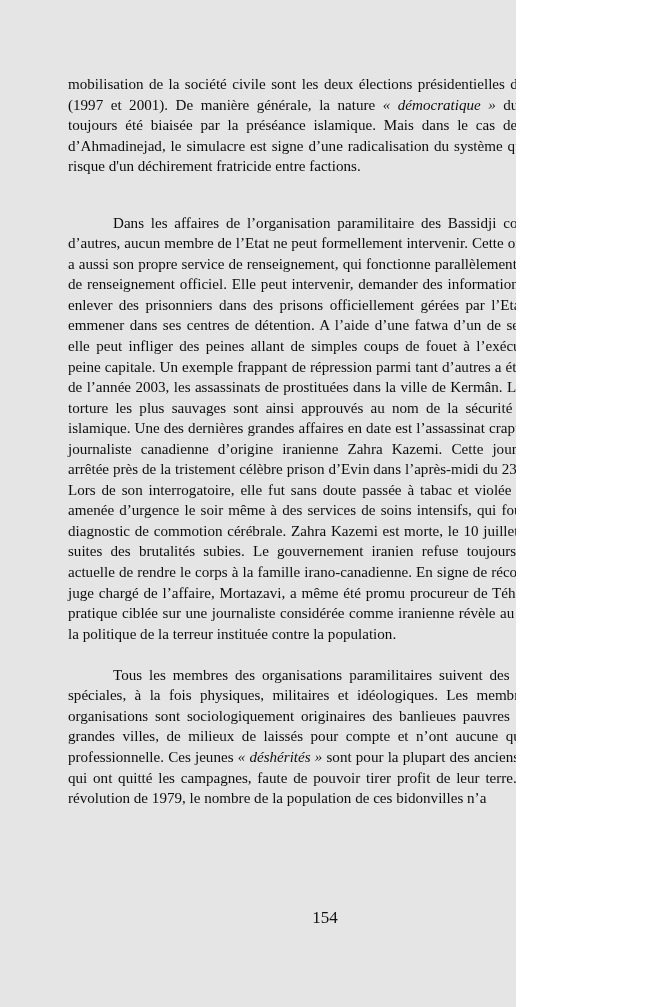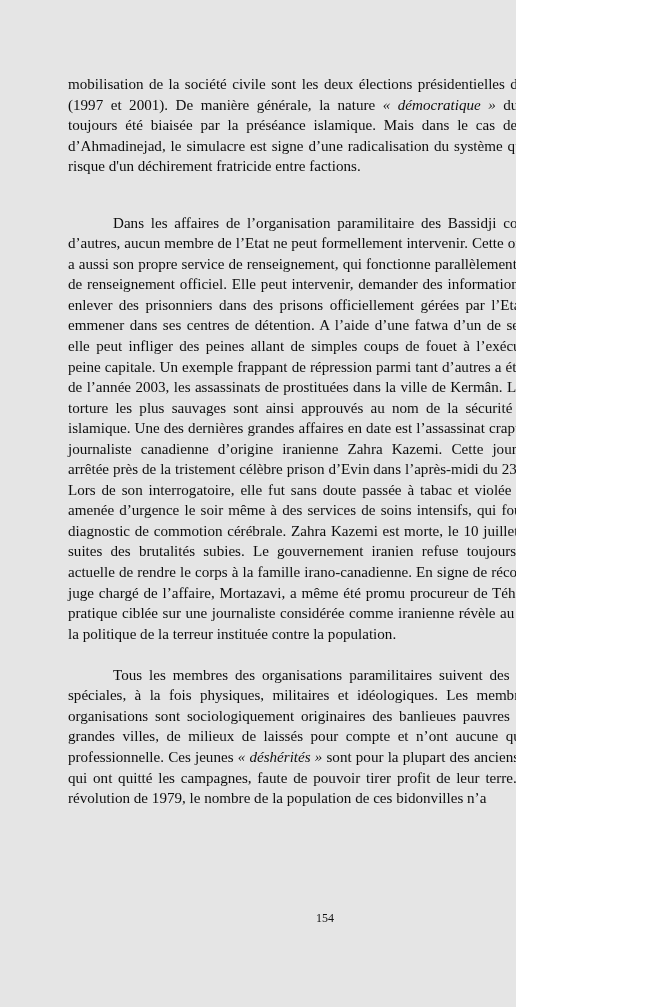--- a/index.html
+++ b/index.html
@@ -45,21 +45,21 @@
   }
   .it {
     font-style: italic;
   }
   .folio {
     position: absolute;
     left: 0;
     top: 908px;
     width: 650px;
     text-align: center;
-    font-size: 12px;
+    font-size: 17px;
     line-height: 20px;
     color: #101010;
     font-family: "Liberation Serif", "DejaVu Serif", serif;
   }
 </style>
 </head>
 <body>
 
 <div class="page">
 

